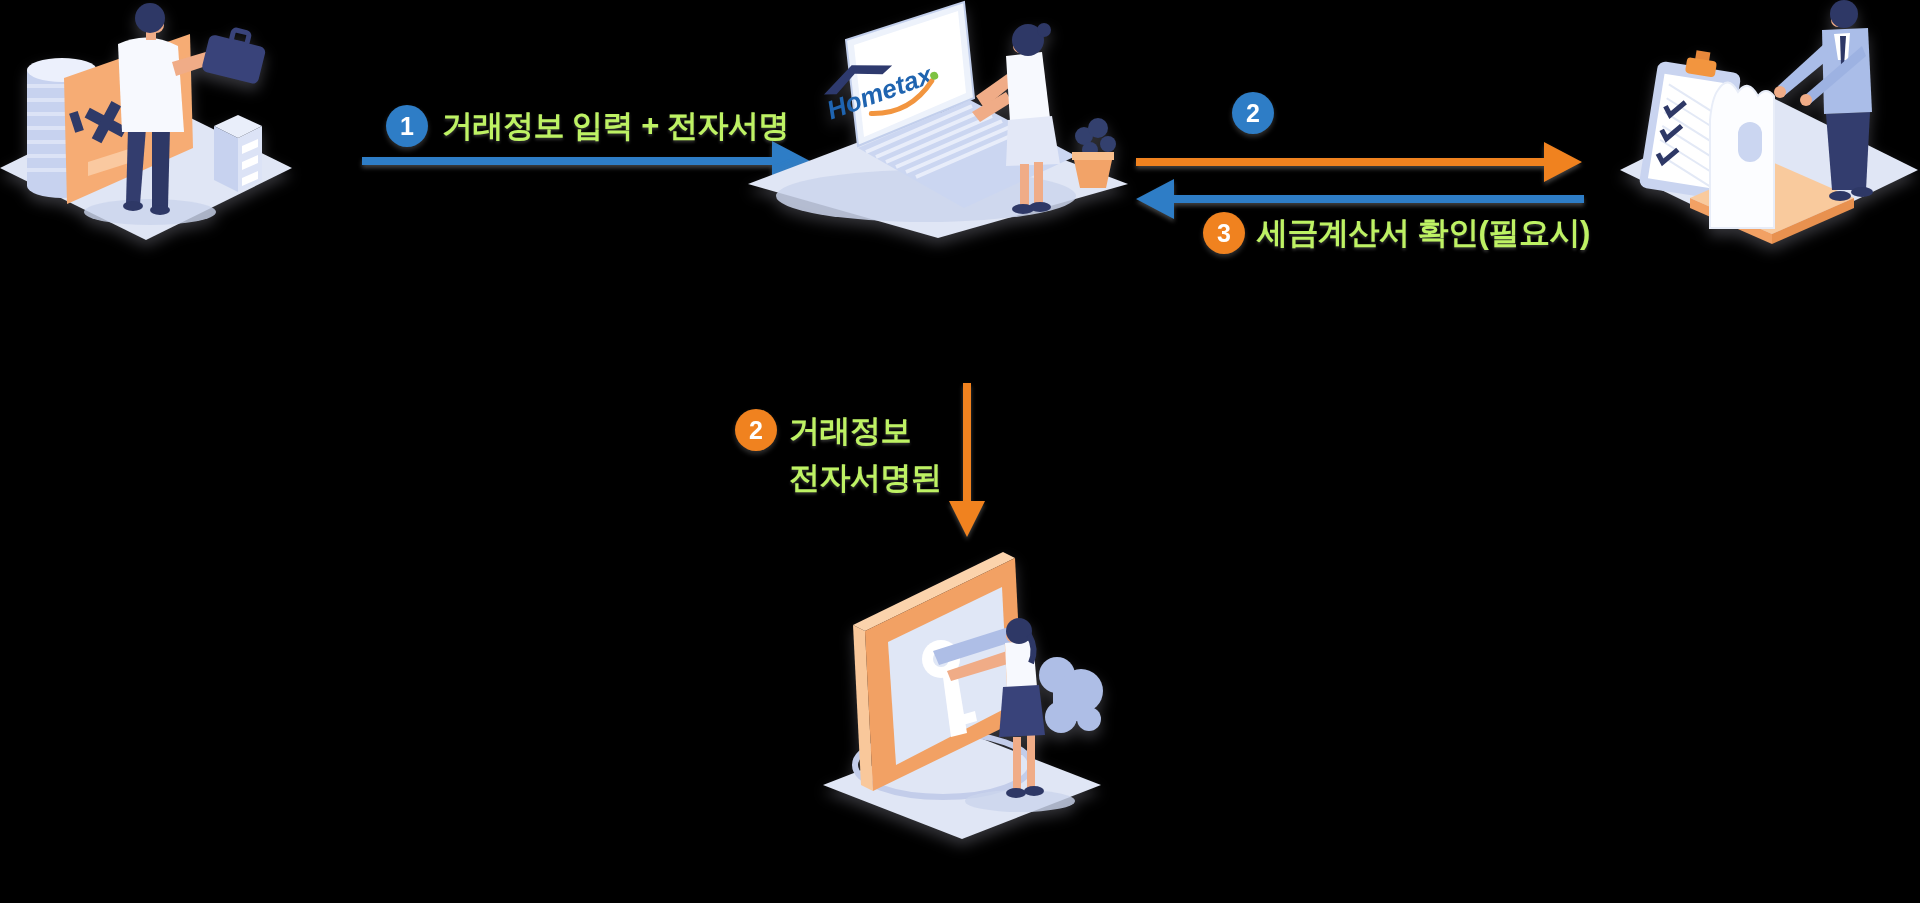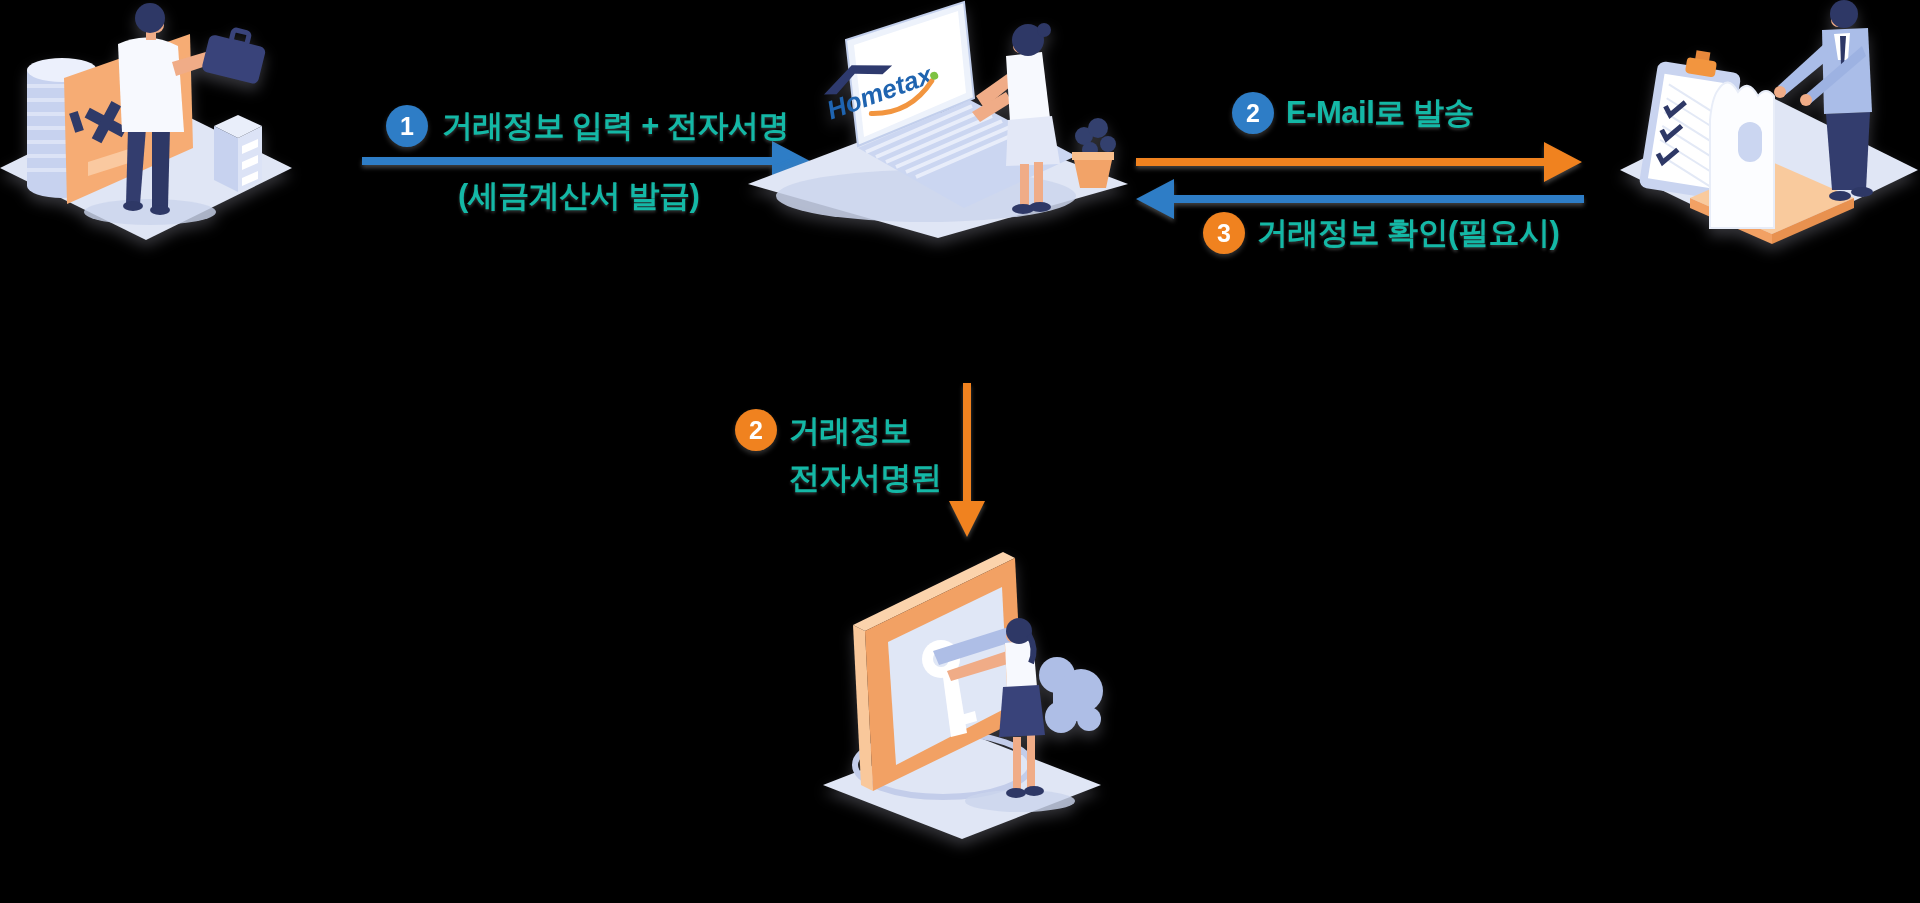--- a/index.html
+++ b/index.html
@@ -9,21 +9,21 @@
   }
   .badge{
     position:absolute;width:42px;height:42px;border-radius:50%;
     display:flex;align-items:center;justify-content:center;
     color:#fff;font-size:25px;font-weight:bold;
     box-shadow:0 3px 5px rgba(120,120,120,.40);
   }
   .badge-blue{background:#2E7DC6;}
   .badge-orange{background:#F0821F;}
   .lbl{
-    position:absolute;font-size:31px;font-weight:700;color:#14b8a6;
+    position:absolute;font-size:31px;font-weight:700;color:#bef264;
     letter-spacing:-0.5px;white-space:nowrap;line-height:42px;
     text-shadow:0 2px 3px rgba(125,125,125,.40);
   }
   .lbl-2line{line-height:47px;}
   .arrow{position:absolute;filter:drop-shadow(0 3px 2px rgba(125,125,125,.5));}
   .illus{position:absolute;filter:drop-shadow(0 7px 7px rgba(125,125,135,.42));}
 </style>
 </head>
 <body>
 
@@ -73,21 +73,20 @@
     </g>
   </svg>
 
   <svg class="arrow" style="left:362px;top:139px" width="448" height="44" viewBox="0 0 448 44">
     <polygon points="0,18 410,18 410,2 448,22 410,42 410,26 0,26" fill="#2E7DC6"></polygon>
   </svg>
   <div class="badge badge-blue" style="left:386px;top:105px">
     <span>1</span>
   </div>
   <div class="lbl" style="left:442px;top:105px">거래정보 입력 + 전자서명</div>
-  <div class="lbl" style="left:458px;top:175px">(세금계산서 발급)</div>
 
   <svg class="illus" style="left:676px;top:0" width="460" height="245" viewBox="0 0 460 245">
     <polygon points="262,112 452,184 262,238 72,184" fill="#E0E6F5"></polygon>
     <ellipse cx="250" cy="196" rx="150" ry="26" fill="#CBD5EC" opacity="0.85"></ellipse>
     <g>
       <polygon points="170,40 288,2 298,98 182,146" fill="#EDF2FB" stroke="#C2CFEC" stroke-width="2"></polygon>
       <polygon points="178,45 282,11 290,93 188,137" fill="#FFFFFF"></polygon>
       <g transform="translate(196,92) rotate(-20)">
         <polygon points="-46,-14 -10,-32 28,-18 16,-13 -10,-23 -34,-10" fill="#2E3A6E"></polygon>
         <text x="-48" y="12" font-size="26" font-weight="bold" font-style="italic" fill="#1F64B0">Hometax</text>
@@ -119,29 +118,28 @@
       <polygon points="398,160 436,160 430,188 404,188" fill="#F2A368"></polygon>
     </g>
   </svg>
 
   <svg class="arrow" style="left:1136px;top:140px" width="446" height="44" viewBox="0 0 446 44">
     <polygon points="0,18 408,18 408,2 446,22 408,42 408,26 0,26" fill="#F0821F"></polygon>
   </svg>
   <div class="badge badge-blue" style="left:1232px;top:92px">
     <span>2</span>
   </div>
-  <div class="lbl" style="left:1286px;top:92px">E-Mail로 발송</div>
 
   <svg class="arrow" style="left:1136px;top:177px" width="448" height="44" viewBox="0 0 448 44">
     <polygon points="448,18 38,18 38,2 0,22 38,42 38,26 448,26" fill="#2E7DC6"></polygon>
   </svg>
   <div class="badge badge-orange" style="left:1203px;top:212px">
     <span>3</span>
   </div>
-  <div class="lbl" style="left:1257px;top:212px">거래정보 확인(필요시)</div>
+  <div class="lbl" style="left:1257px;top:212px">세금계산서 확인(필요시)</div>
 
   <svg class="illus" style="left:1618px;top:0" width="302" height="245" viewBox="0 0 302 245">
     <polygon points="151,96 300,170 151,242 2,170" fill="#E0E6F5"></polygon>
     <g transform="rotate(9 70 130)">
       <rect x="30" y="66" width="84" height="128" rx="8" fill="#C9D4F0"></rect>
       <rect x="38" y="78" width="68" height="106" fill="#FFFFFF"></rect>
       <path d="M44,88 l56,24 M44,102 l56,24 M44,116 l56,24 M44,130 l56,24 M44,144 l56,24 M44,158 l56,24" stroke="#E3E9F6" stroke-width="2"></path>
       <path d="M44,110 l6,8 l13,-15" stroke="#2E3866" stroke-width="5" fill="none"></path>
       <path d="M44,134 l6,8 l13,-15" stroke="#2E3866" stroke-width="5" fill="none"></path>
       <path d="M44,158 l6,8 l13,-15" stroke="#2E3866" stroke-width="5" fill="none"></path>

